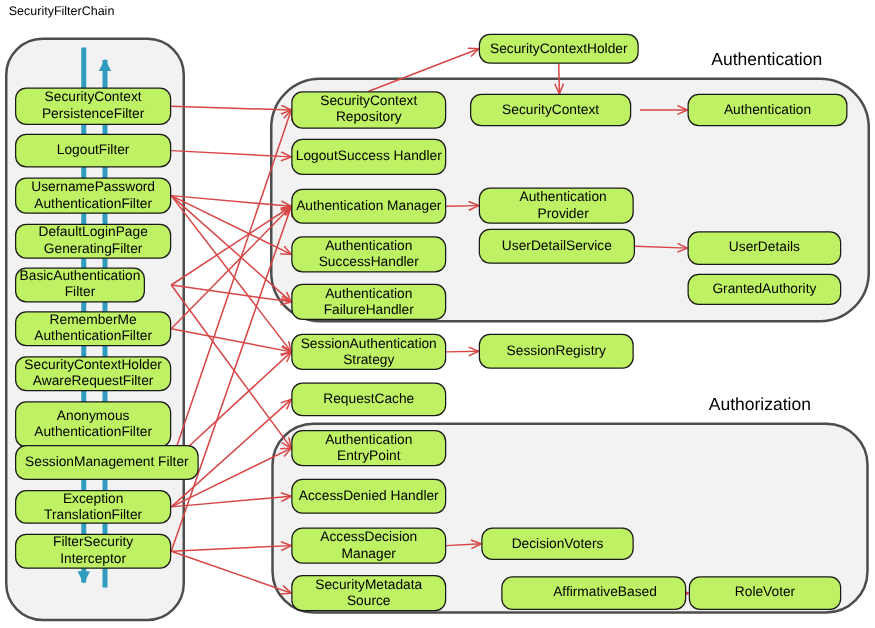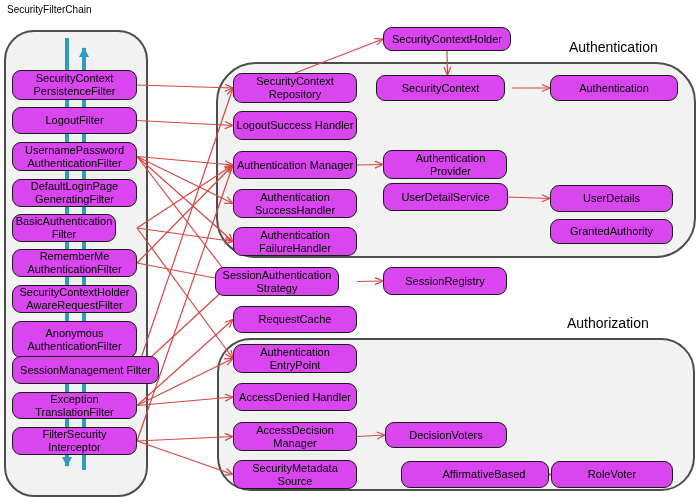--- a/index.html
+++ b/index.html
@@ -5,21 +5,21 @@
   html,body{margin:0;padding:0;background:#fff;}
   #diagram{position:relative;width:700px;height:502px;background:#fff;overflow:hidden;
            font-family:"Liberation Sans",sans-serif;color:#000;}
   .container{position:absolute;background:#f2f2f2;border:2px solid #4d4d4d;z-index:0;box-sizing:border-box;}
   #chain-container{left:4px;top:30px;width:144px;height:467px;border-radius:30px;}
   #authn-container{left:216px;top:62px;width:480px;height:196px;border-radius:40px;}
   #authz-container{left:217px;top:338px;width:478px;height:153px;border-radius:34px;}
   #edge-layer{position:absolute;left:0;top:0;width:700px;height:502px;z-index:1;pointer-events:none;}
   .edge{stroke:#d94545;stroke-width:1.2;fill:none;}
   .flow{stroke:#2e9bbf;stroke-width:4;fill:none;}
-  .box{position:absolute;background:#d946ef;border:1.5px solid #1a1a1a;border-radius:9px;z-index:2;
+  .box{position:absolute;background:#bef264;border:1.5px solid #1a1a1a;border-radius:9px;z-index:2;
        display:flex;align-items:center;justify-content:center;text-align:center;
        font-size:11px;line-height:13px;padding:1px 2px;box-sizing:border-box;}
   .title{position:absolute;left:7px;top:4px;font-size:10px;z-index:2;}
   .section-label{position:absolute;font-size:14px;z-index:2;}
   #authn-label{left:569px;top:39px;}
   #authz-label{left:567px;top:315px;}
 </style>
 </head>
 <body>
 
@@ -94,21 +94,21 @@
   <div class="box" style="left:233px;top:151px;width:124px;height:28px;">Authentication Manager</div>
   <div class="box" style="left:233px;top:189px;width:124px;height:29px;">Authentication SuccessHandler</div>
   <div class="box" style="left:233px;top:227px;width:124px;height:29px;">Authentication FailureHandler</div>
   <div class="box" style="left:376px;top:75px;width:129px;height:26px;">SecurityContext</div>
   <div class="box" style="left:550px;top:75px;width:128px;height:26px;">Authentication</div>
   <div class="box" style="left:383px;top:150px;width:124px;height:29px;padding-left:13px;">Authentication Provider</div>
   <div class="box" style="left:383px;top:183px;width:125px;height:28px;">UserDetailService</div>
   <div class="box" style="left:550px;top:185px;width:123px;height:27px;">UserDetails</div>
   <div class="box" style="left:550px;top:219px;width:123px;height:25px;">GrantedAuthority</div>
 
-  <div class="box" style="left:215px;top:267px;width:124px;height:29px;">SessionAuthentication Strategy</div>
+  <div class="box" style="left:233px;top:267px;width:124px;height:29px;">SessionAuthentication Strategy</div>
   <div class="box" style="left:383px;top:267px;width:124px;height:28px;">SessionRegistry</div>
   <div class="box" style="left:233px;top:306px;width:124px;height:27px;">RequestCache</div>
 
   <div class="box" style="left:233px;top:344px;width:124px;height:29px;">Authentication EntryPoint</div>
   <div class="box" style="left:233px;top:383px;width:124px;height:28px;">AccessDenied Handler</div>
   <div class="box" style="left:233px;top:422px;width:124px;height:29px;">AccessDecision Manager</div>
   <div class="box" style="left:385px;top:422px;width:122px;height:26px;">DecisionVoters</div>
   <div class="box" style="left:233px;top:460px;width:124px;height:29px;">SecurityMetadata Source</div>
   <div class="box" style="left:401px;top:461px;width:148px;height:27px;padding-left:20px;">AffirmativeBased</div>
   <div class="box" style="left:551px;top:461px;width:122px;height:27px;">RoleVoter</div>

